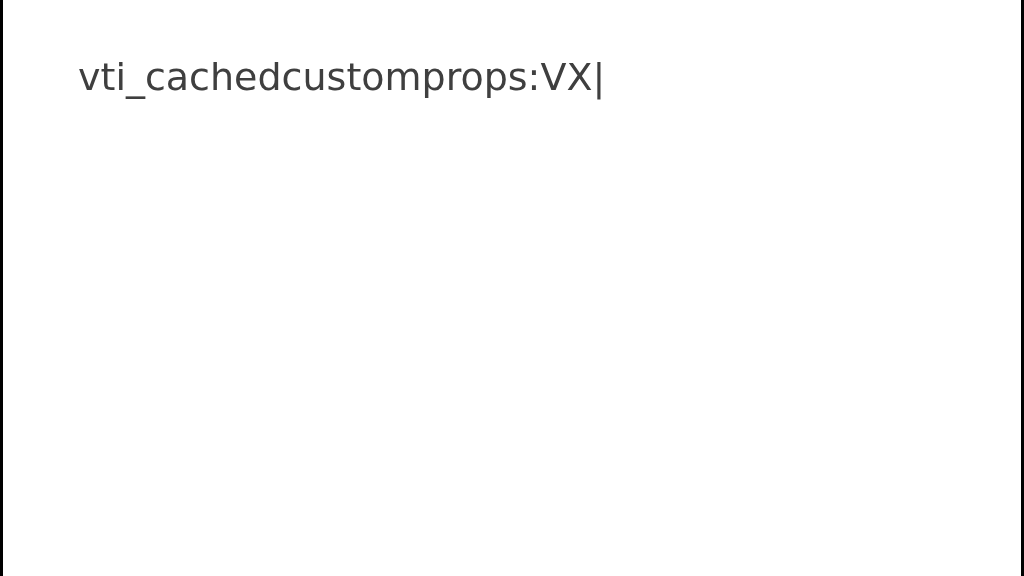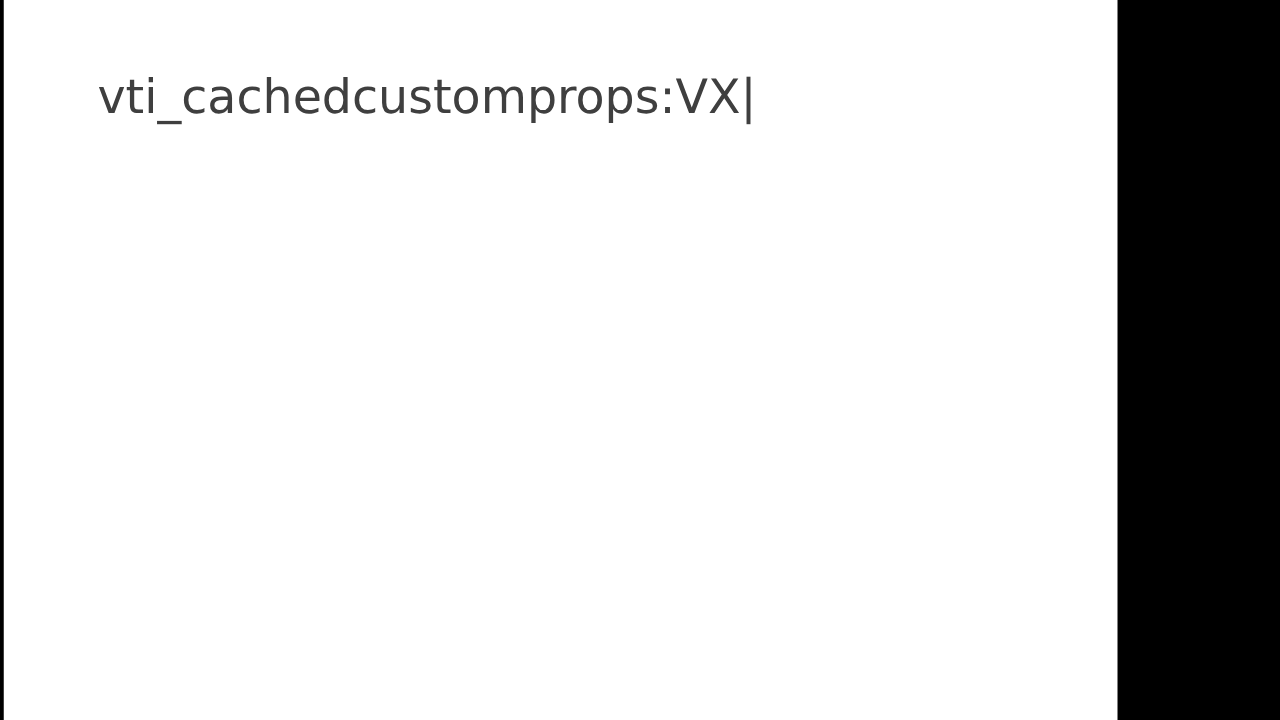--- a/index.html
+++ b/index.html
@@ -15,21 +15,21 @@
       position: relative;
       background: #000000; 
       font-family: "Liberation Sans", sans-serif;
     }
 
     
     .slide {
       position: absolute;
       top: 0;
       left: 3px;
-      width: 891px;
+      width: 1018px;
       height: 576px;
       background: #ffffff;
     }
 
     
     .slide-text {
       position: absolute;
       left: 75px;
       top: 55px;
       font-size: 38px;

